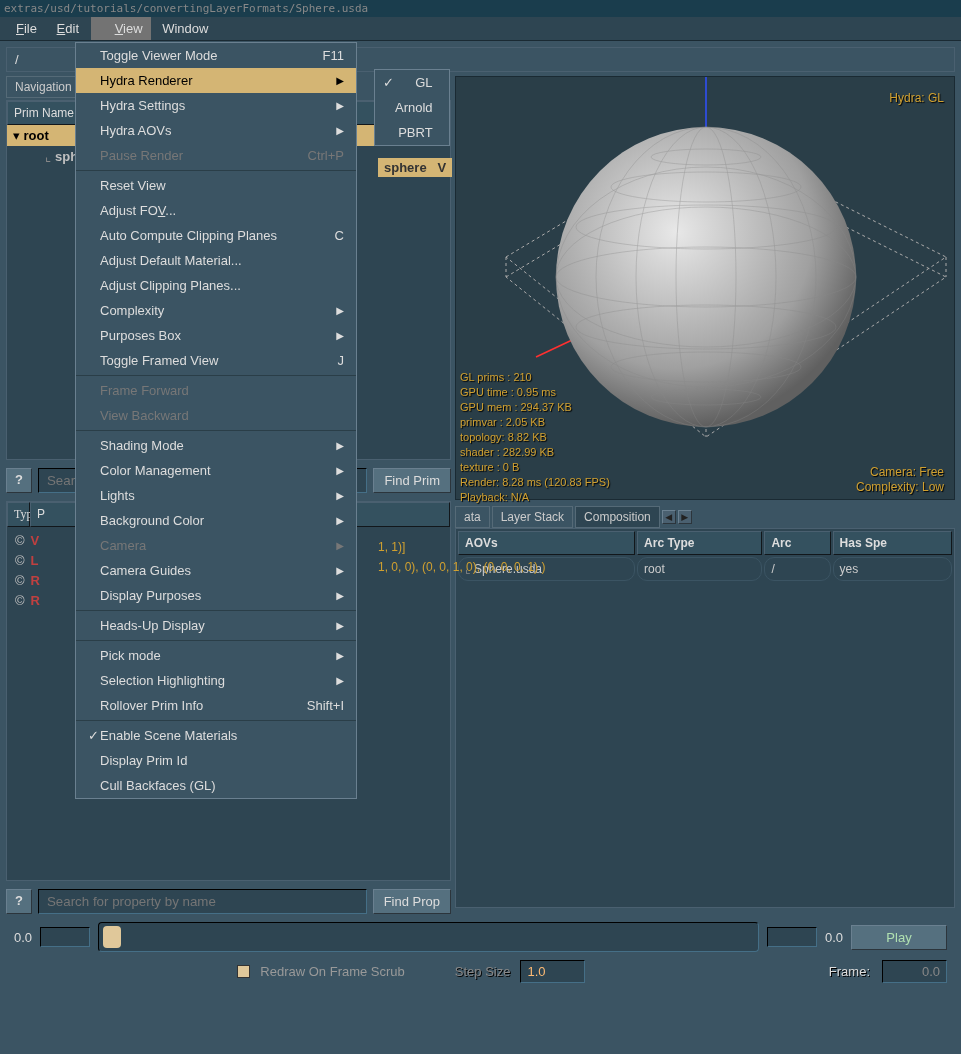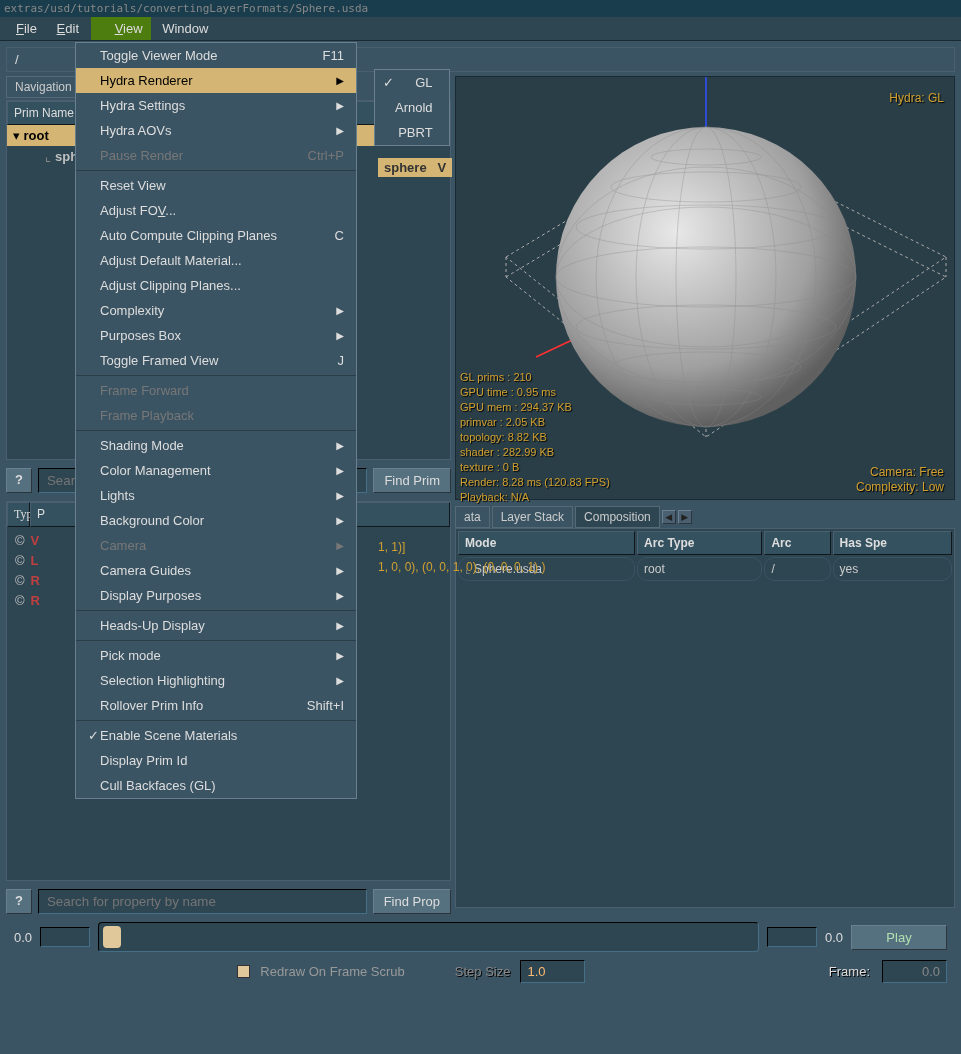--- a/index.html
+++ b/index.html
@@ -1,20 +1,20 @@
 <!DOCTYPE html>
 <html><head>
 <meta charset="utf-8">
 <style>
 * { box-sizing: border-box; margin: 0; padding: 0; font-family: Arial, sans-serif; }
 body { background: #3b5463; color: #c0c0c0; font-size: 13px; width: 961px; height: 1054px; overflow: hidden; position: relative; }
 .title-bar { background: #1a3d4d; color: #888; padding: 2px 4px; font-size: 11px; font-family: monospace; }
 .menubar { background: #2e4552; padding: 4px 8px; border-bottom: 1px solid #1a2a33; }
 .menubar span { padding: 4px 8px; color: #ddd; }
-.menubar span.active { background: #4d7c0f; padding-left: 24px; }
+.menubar span.active { background: #737373; padding-left: 24px; }
 .menubar u { text-decoration: underline; }
 .content { padding: 6px; }
 .path-bar { background: #3b5463; border: 1px solid #4a6070; padding: 4px 8px; margin-bottom: 4px; color: #ddd; }
 .main-row { display: flex; gap: 4px; }
 .left-panel { width: 445px; position: relative; }
 .viewport-panel { flex: 1; position: relative; }
 .tab { display: inline-block; background: #3b5463; border: 1px solid #556a77; padding: 3px 8px; font-size: 12px; color: #ccc; }
 .tab-strip { margin-bottom: 2px; }
 .panel-box { background: #2e4552; border: 1px solid #4a6070; }
 .header-cell { background: #34515f; padding: 4px 6px; border: 1px outset #4a6070; font-size: 12px; color: #ddd; }
@@ -174,21 +174,21 @@
         <span class="tab">ata</span>
         <span class="tab">Layer Stack</span>
         <span class="tab" style="background:#2e4552;">Composition</span>
         <span class="scroll-arrow">◀</span>
         <span class="scroll-arrow">▶</span>
       </div>
       <div class="panel-box" style="height:380px;">
         <table class="layer-table">
           <tbody>
               <tr>
-            <th>Mode</th>
+            <th>AOVs</th>
             <th>Arc Type</th>
             <th>Arc</th>
             <th>Has Spe</th>
           </tr>
           <tr>
             <td><span style="color:#888">⌞</span> <span>Sphere.usda</span></td>
             <td>root</td>
             <td>/</td>
             <td>yes</td>
           </tr>
@@ -288,21 +288,21 @@
     </div>
   <div class="menu-item">
       <span><span class="menu-check"></span><span>Toggle Framed View</span></span>
       <span>J</span>
     </div>
   <div class="menu-sep"></div>
   <div class="menu-item disabled">
       <span><span class="menu-check"></span><span>Frame Forward</span></span>
     </div>
   <div class="menu-item disabled">
-      <span><span class="menu-check"></span><span>Frame Playback</span></span>
+      <span><span class="menu-check"></span><span>View Backward</span></span>
     </div>
   <div class="menu-sep"></div>
   <div class="menu-item">
       <span><span class="menu-check"></span><span>Shading Mode</span></span>
       <span class="arrow">▶</span>
     </div>
   <div class="menu-item">
       <span><span class="menu-check"></span><span>Color Management</span></span>
       <span class="arrow">▶</span>
     </div>

